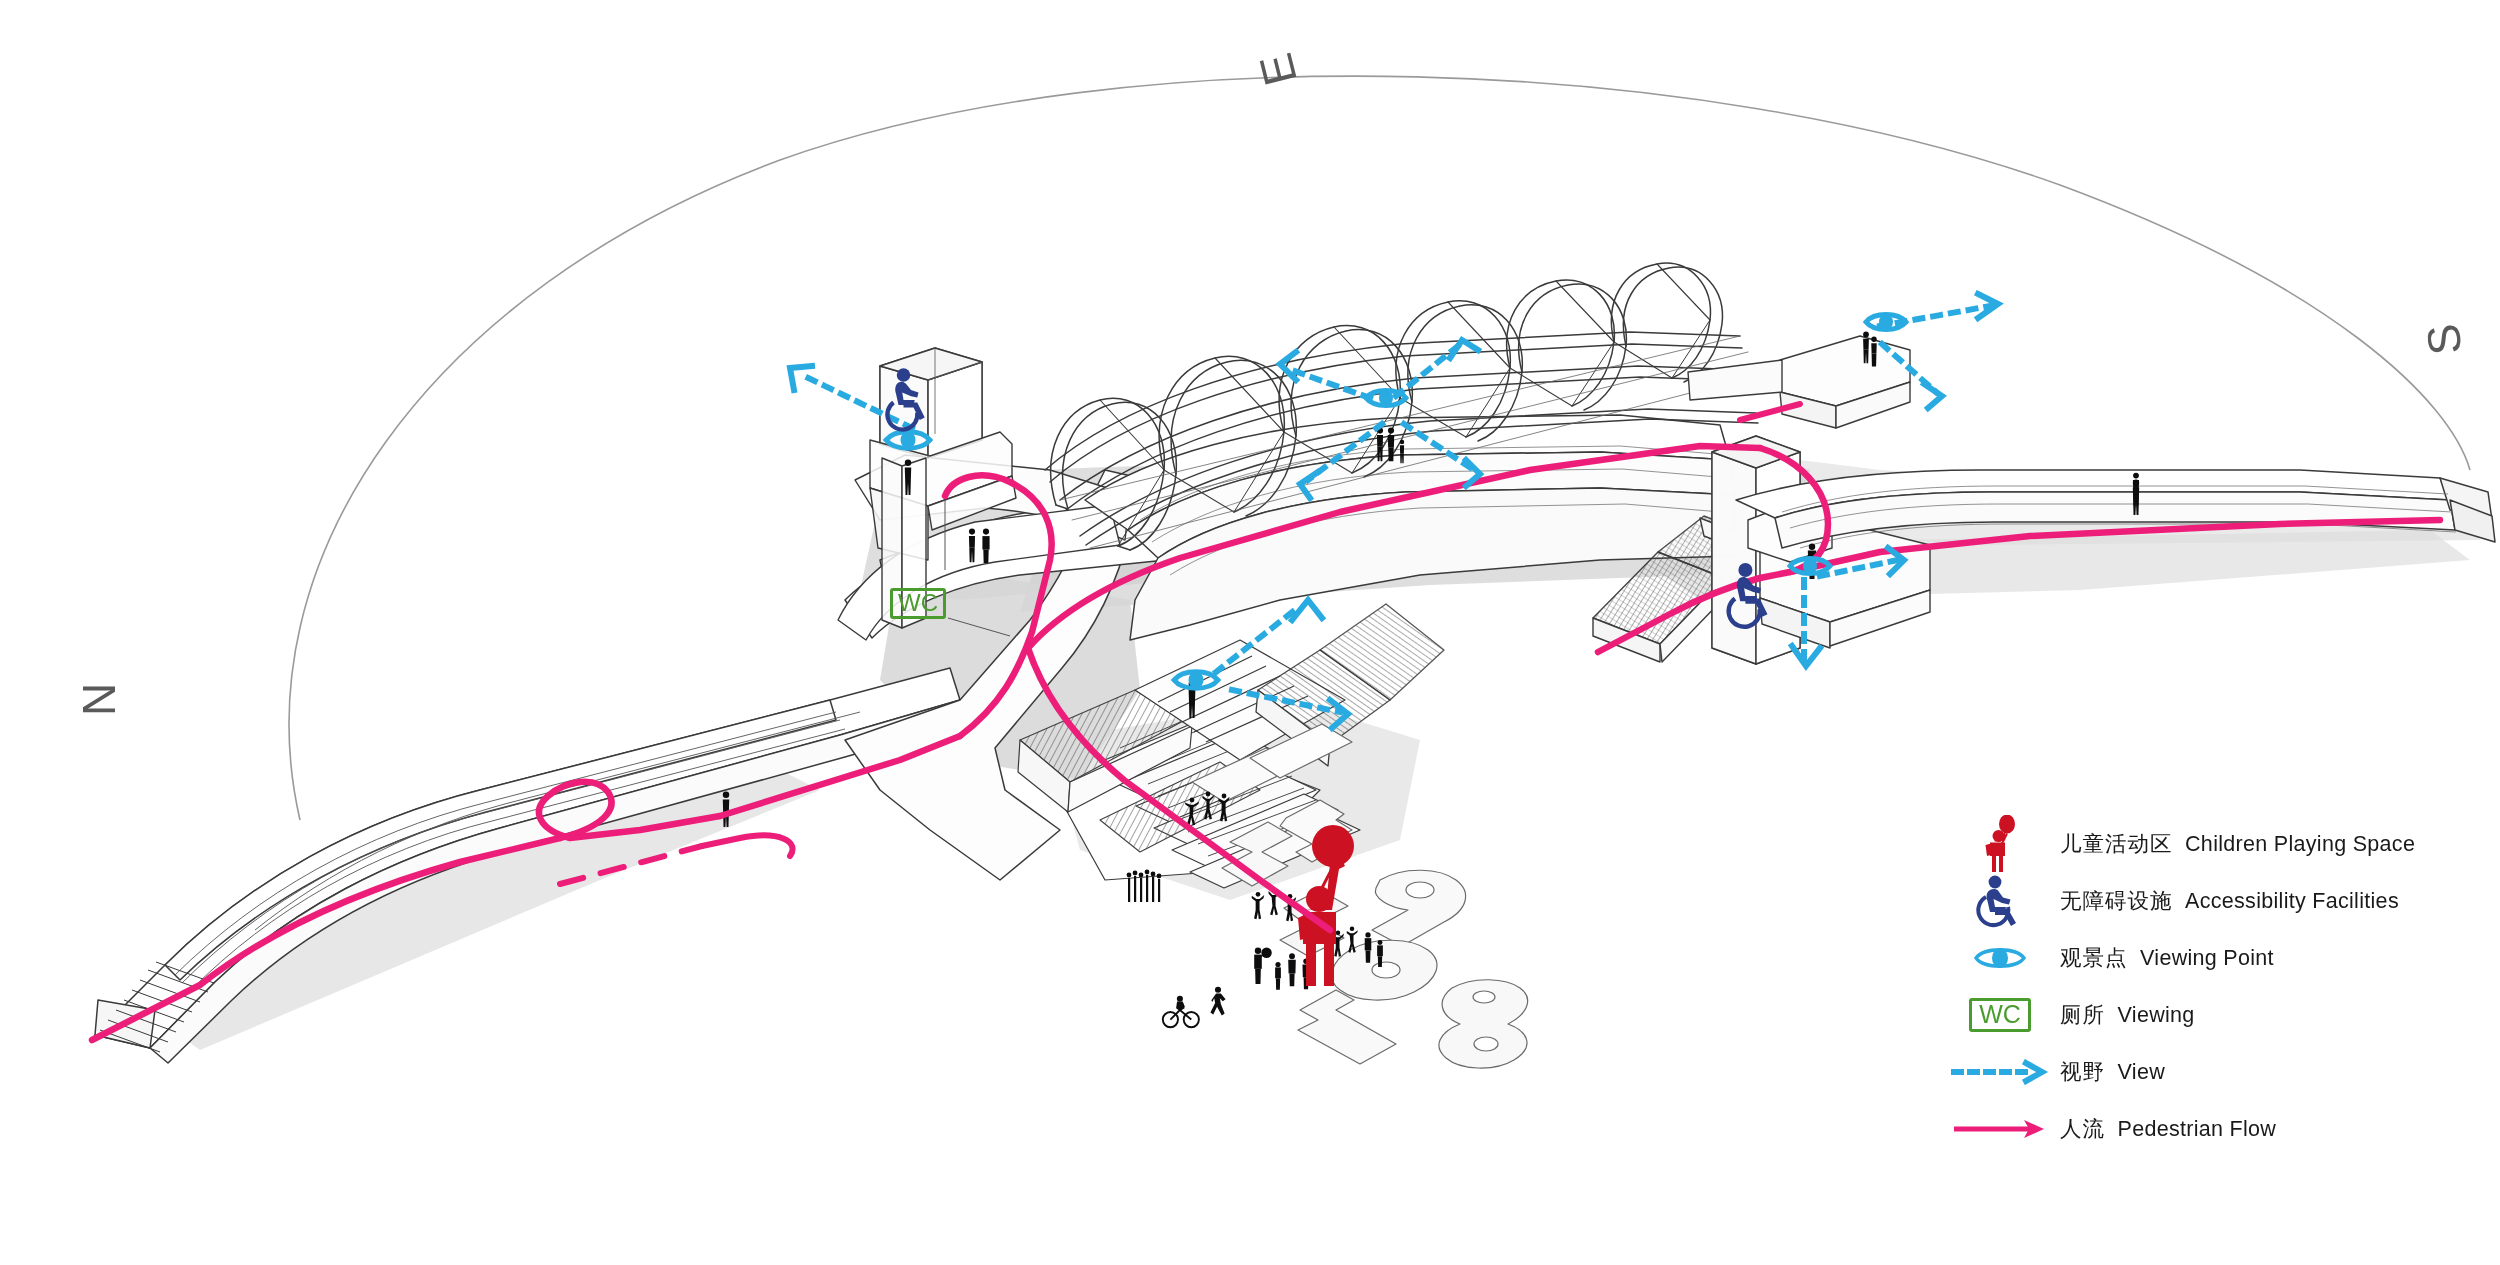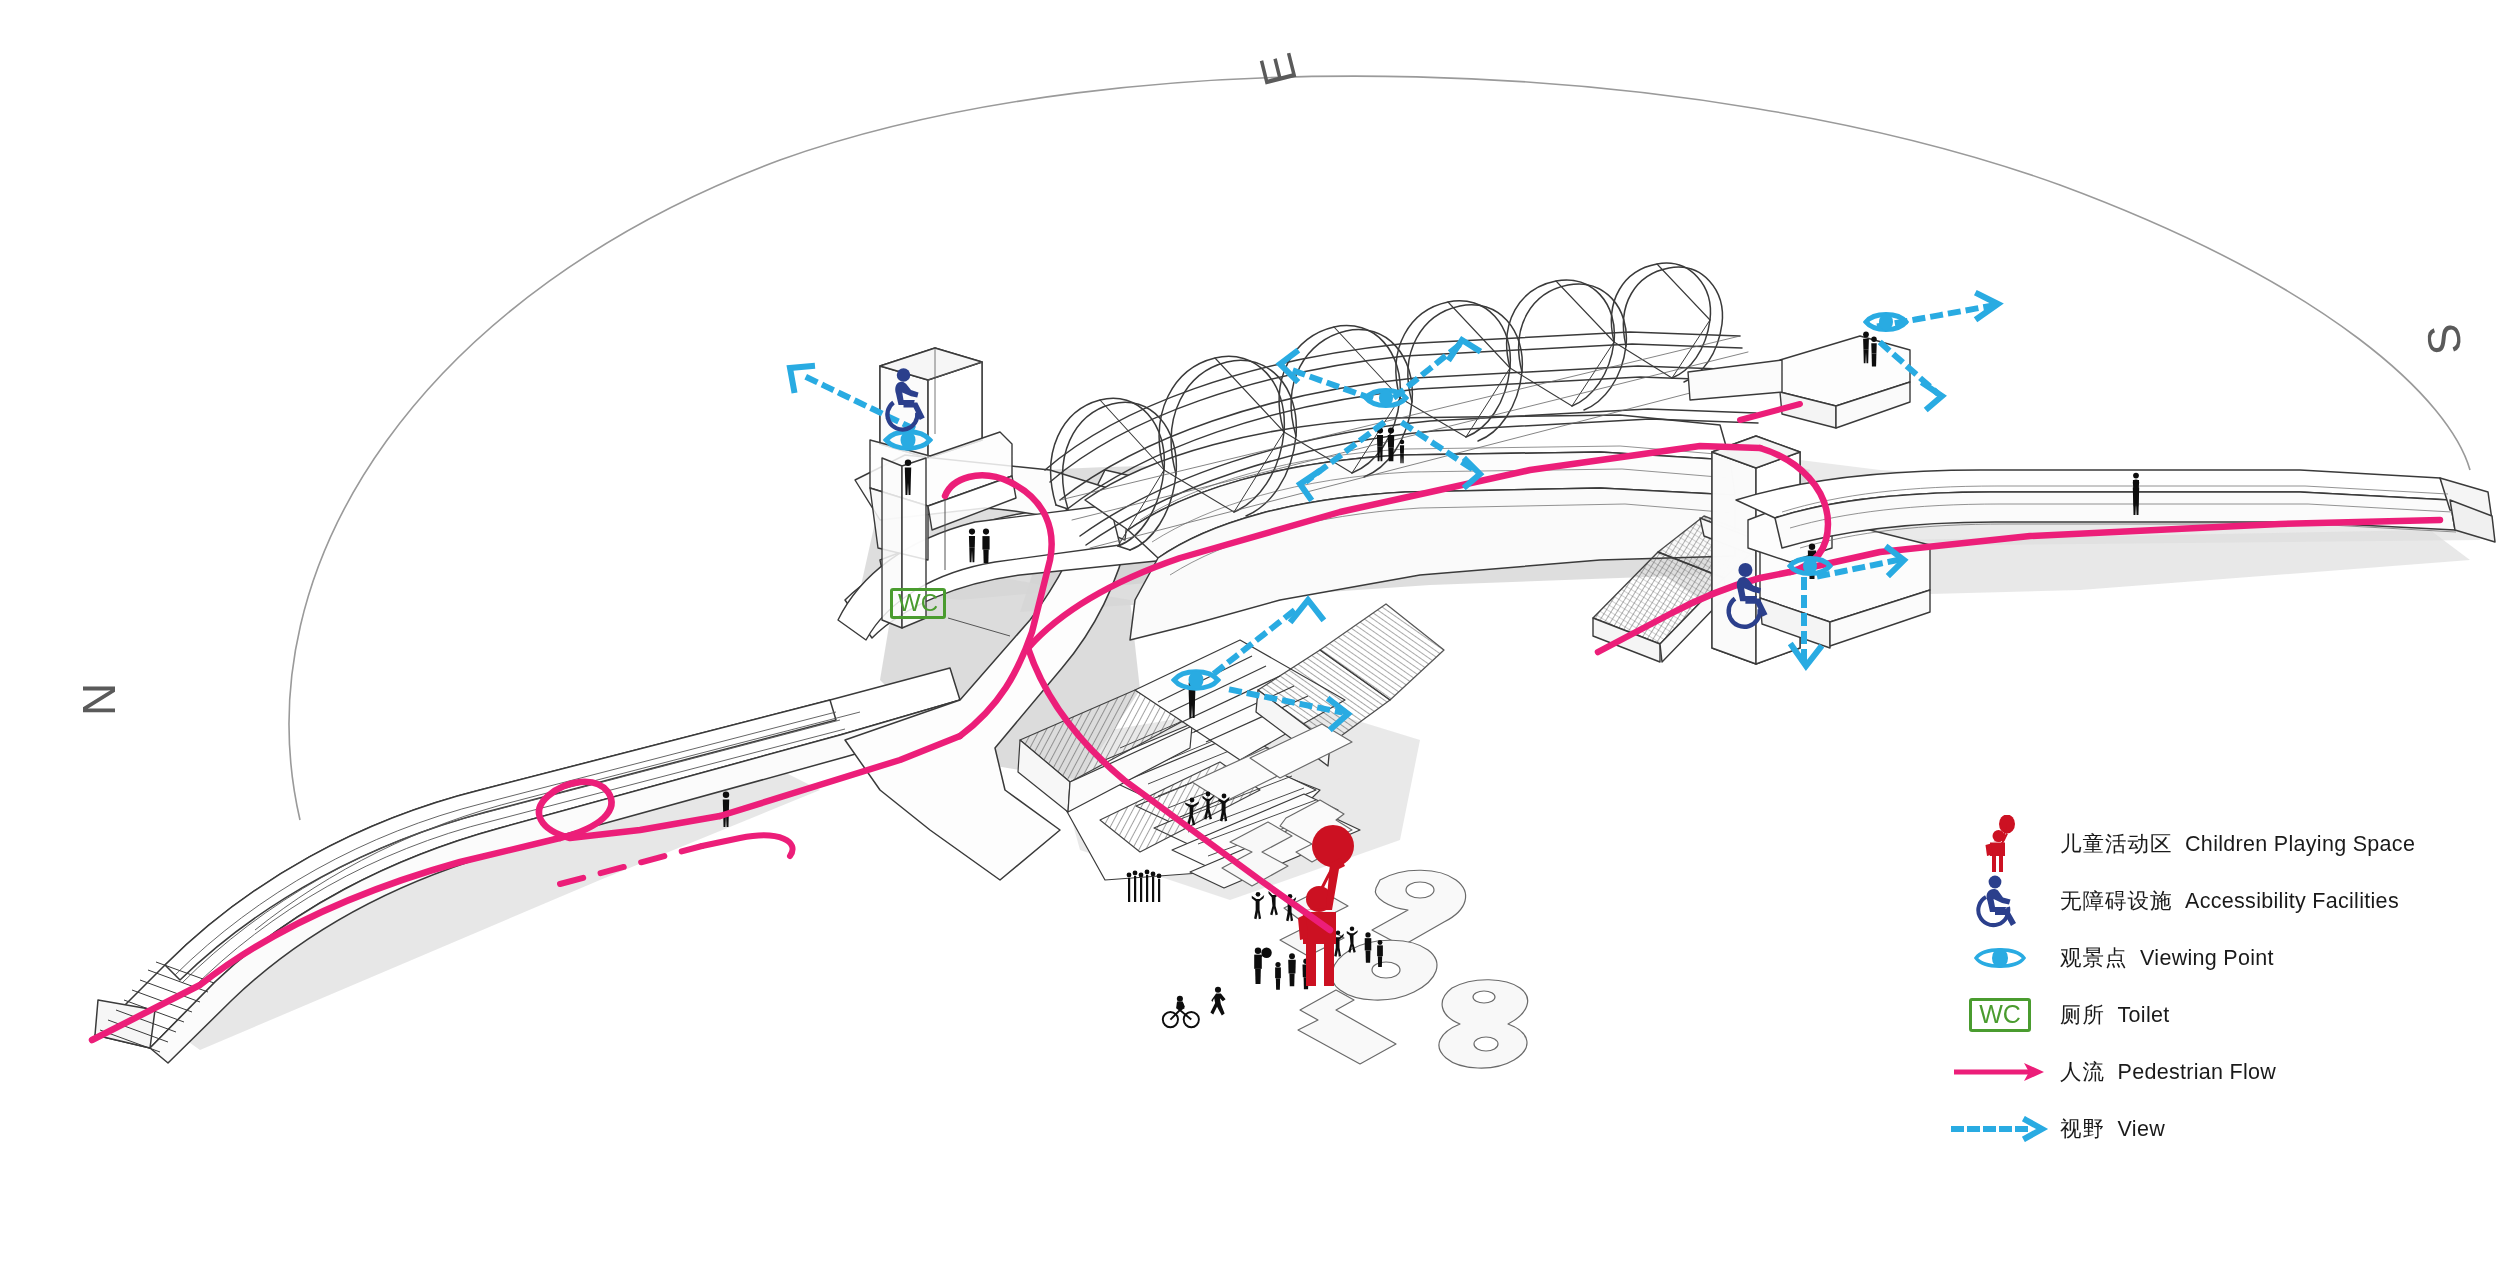--- a/index.html
+++ b/index.html
@@ -609,42 +609,42 @@
       <div class="legend-label">
         <span class="cn">观景点</span>&nbsp;&nbsp;<span>Viewing  Point</span>
       </div>
     </div>
 
     <div class="legend-row">
       <div class="legend-icon">
         <span class="wc-box">WC</span>
       </div>
       <div class="legend-label">
-        <span class="cn">厕所</span>&nbsp;&nbsp;<span>Toilet</span>
+        <span class="cn">厕所</span>&nbsp;&nbsp;<span>Viewing</span>
+      </div>
+    </div>
+
+    <div class="legend-row">
+      <div class="legend-icon">
+        <svg width="100" height="26" viewBox="0 0 100 26">
+          <path d="M4,13 L78,13" fill="none" stroke="#29ABE2" stroke-width="6" stroke-dasharray="7 9" stroke-linecap="square"></path>
+          <path d="M76,4 L92,13 L76,22" fill="none" stroke="#29ABE2" stroke-width="6" stroke-linecap="square" stroke-linejoin="miter"></path>
+        </svg>
+      </div>
+      <div class="legend-label">
+        <span class="cn">视野</span>&nbsp;&nbsp;<span>View</span>
       </div>
     </div>
 
     <div class="legend-row">
       <div class="legend-icon">
         <svg width="100" height="26" viewBox="0 0 100 26">
           <path d="M4,13 L80,13" fill="none" stroke="#EC1E79" stroke-width="5"></path>
           <path d="M74,4 L94,13 L74,22 L79,13 Z" fill="#EC1E79"></path>
         </svg>
       </div>
       <div class="legend-label">
         <span class="cn">人流</span>&nbsp;&nbsp;<span>Pedestrian Flow</span>
       </div>
     </div>
 
-    <div class="legend-row">
-      <div class="legend-icon">
-        <svg width="100" height="26" viewBox="0 0 100 26">
-          <path d="M4,13 L78,13" fill="none" stroke="#29ABE2" stroke-width="6" stroke-dasharray="7 9" stroke-linecap="square"></path>
-          <path d="M76,4 L92,13 L76,22" fill="none" stroke="#29ABE2" stroke-width="6" stroke-linecap="square" stroke-linejoin="miter"></path>
-        </svg>
-      </div>
-      <div class="legend-label">
-        <span class="cn">视野</span>&nbsp;&nbsp;<span>View</span>
-      </div>
-    </div>
-
   </div>
 </div>
 
 </body></html>

